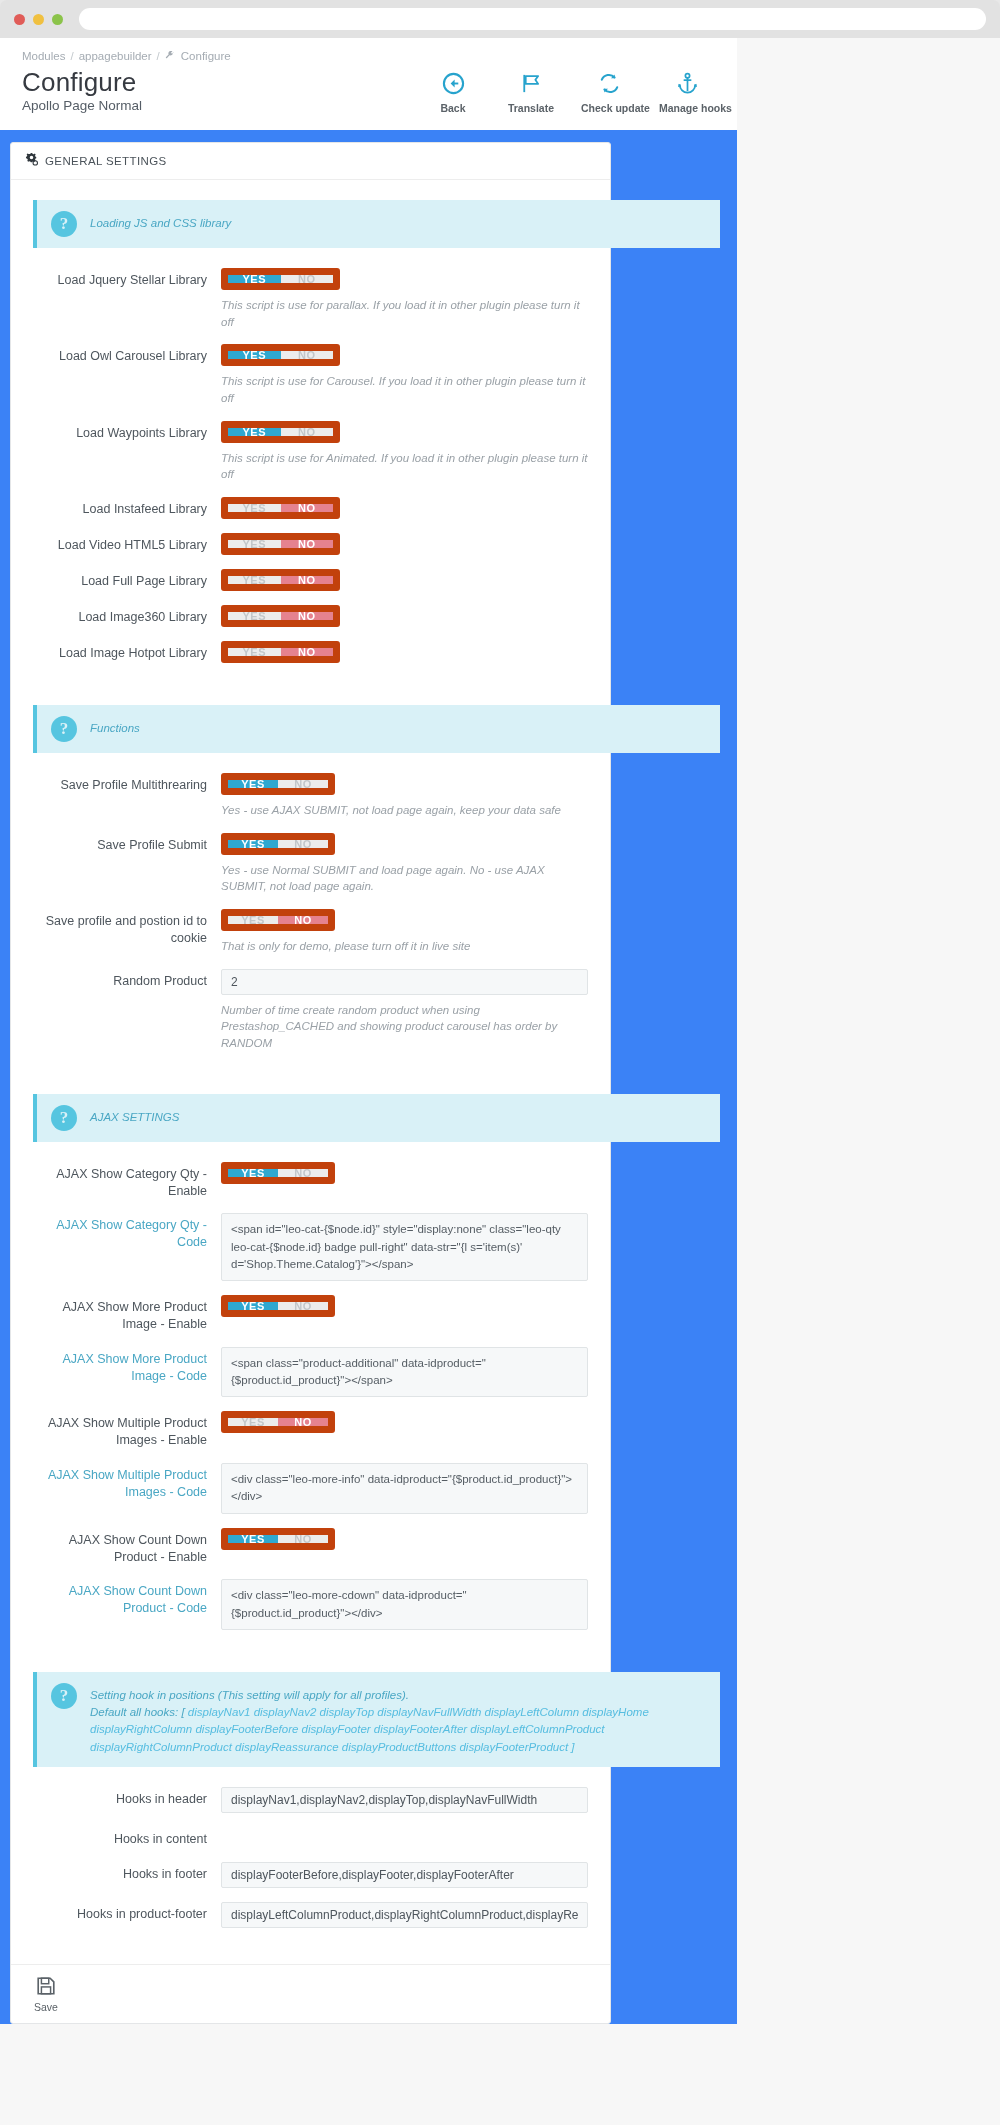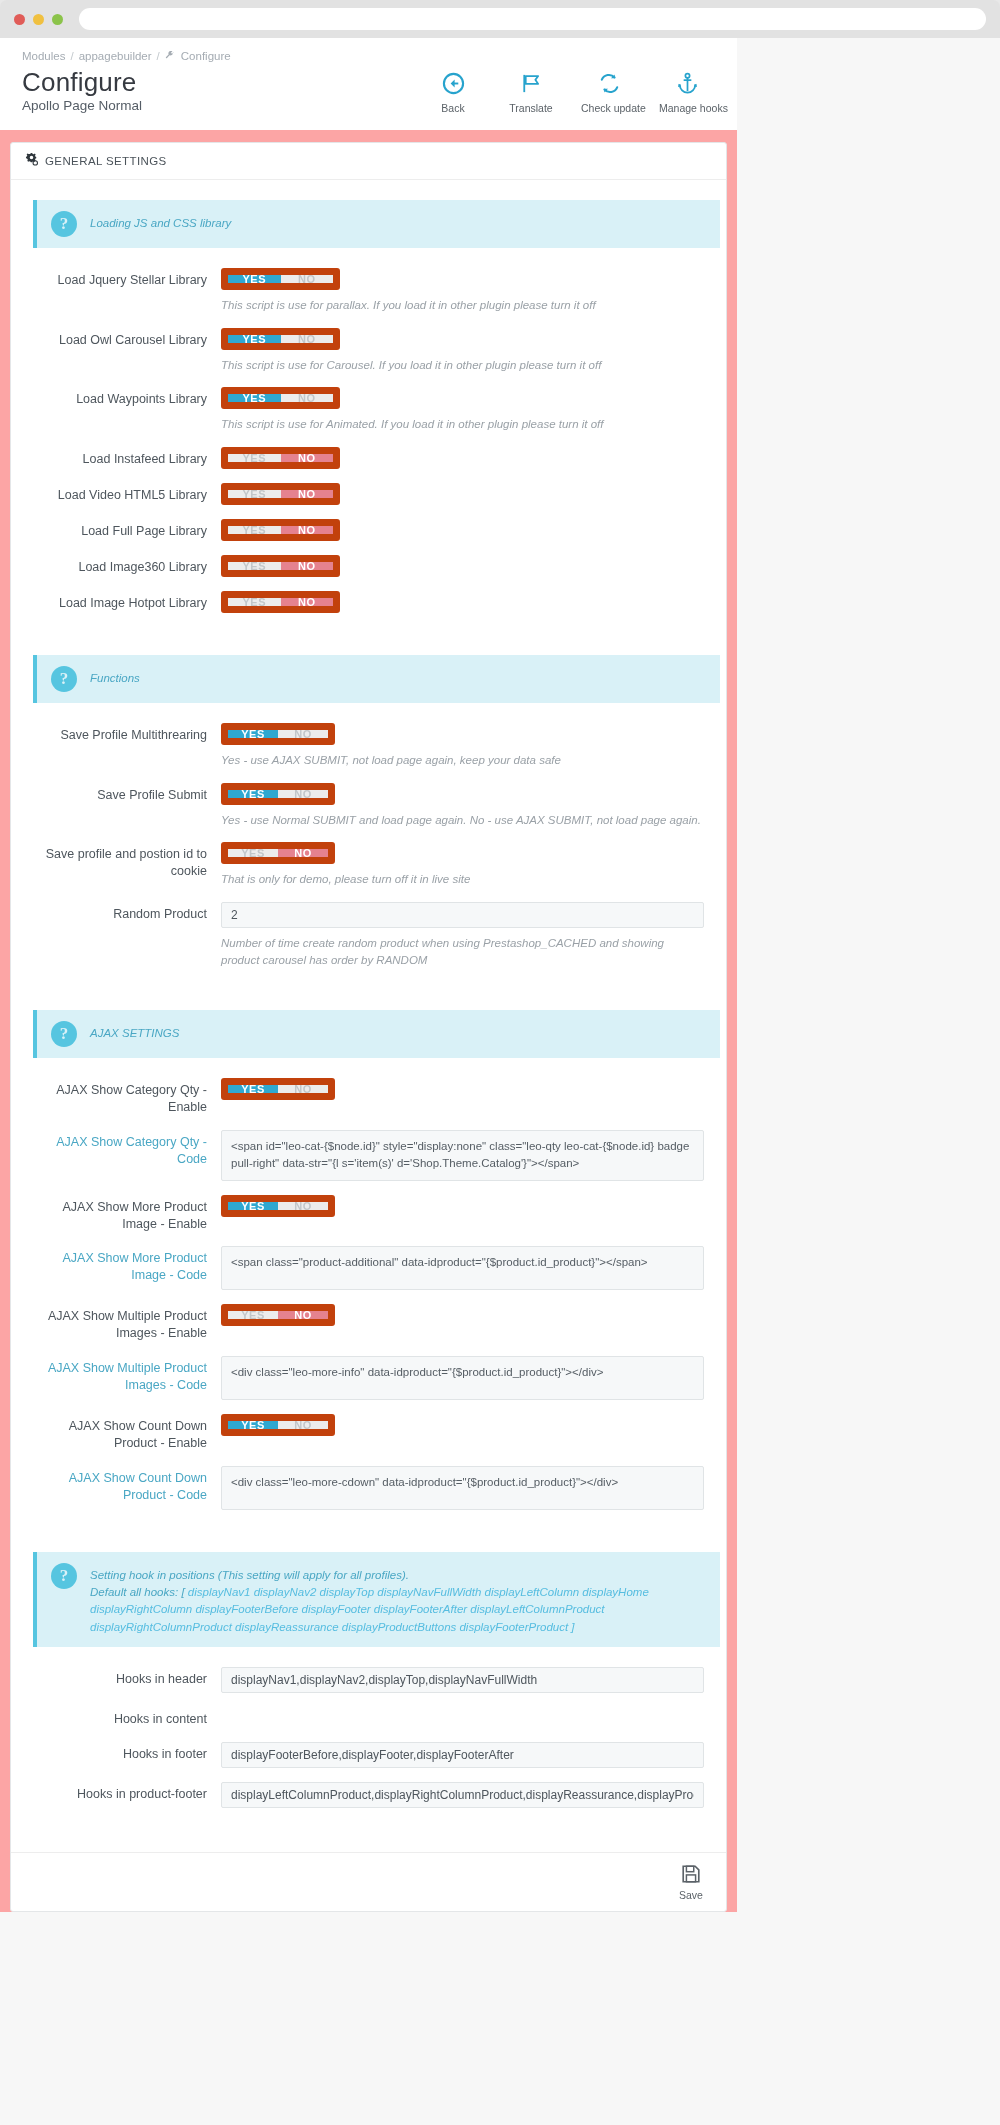--- a/index.html
+++ b/index.html
@@ -30,48 +30,48 @@
   .url-bar{
     flex:1;height:22px;background:#fff;border-radius:11px;
   }
   
   .page{
     background:#f7f7f7;
     width:1000px;
     min-height:2087px;
     padding:0;
   }
-  .page-inner{ width:737px; background:#fca5a5;}
+  .page-inner{ width:737px; background:#3b82f6;}
   .header-card{
     background:#fff;
     padding:12px 22px 16px 22px;
     margin:0;
     width:737px;
   }
   .breadcrumb{
     font-size:11.5px;color:#a5acb3;margin-bottom:4px;
     display:flex;align-items:center;gap:5px;
   }
   .breadcrumb a{color:#a5acb3;text-decoration:none;}
   .breadcrumb .sep{color:#c3c9cd;}
   .wrench{display:inline-block;font-size:10px;margin-right:2px;color:#a5acb3;}
   .title-row{display:flex;align-items:flex-start;justify-content:space-between;}
   h1.page-title{
     font-size:26px;font-weight:400;color:#363a41;margin:2px 0 0 0;
     letter-spacing:.2px;line-height:1.08;
   }
   .subtitle{font-size:13.5px;color:#555d66;margin-top:2px;}
   .toolbar{display:flex;gap:22px;padding-top:6px;}
-  .tool{width:56px;text-align:center;cursor:pointer;}
+  .tool{width:56px;text-align:center;cursor:pointer;font-weight:bold;}
   .tool .ico{display:block;height:26px;line-height:26px;}
   .tool .lbl{display:block;font-size:10.5px;color:#5b6268;margin-top:4px;white-space:nowrap;}
   .tool svg{fill:#27a3cd;}
   
   .panel{
-    width:717px;margin:12px 0 0 10px;background:#fff;
+    width:601px;margin:12px 0 0 10px;background:#fff;
     border:1px solid #e4e6e8;border-radius:3px;
   }
   .panel-head{
     padding:10px 14px;border-bottom:1px solid #ededed;
     font-size:11.5px;letter-spacing:.4px;color:#4b535a;
     display:flex;align-items:center;gap:7px;text-transform:uppercase;
   }
   .gear-ico{font-size:12px;color:#30373d;}
   .panel-body{padding:12px 14px 0 14px;}
   
@@ -116,22 +116,22 @@
     font-family:"Liberation Sans", sans-serif;
   }
   .code-box{
     width:100%;background:#f6f8f9;border:1px solid #e0e4e6;border-radius:2px;
     padding:7px 9px;font-size:11.5px;color:#555d64;line-height:1.5;
     word-break:break-word;min-height:26px;
   }
   .code-box.tall{min-height:44px;}
   
   .panel-foot{
-    border-top:1px solid #ededed;margin-top:10px;padding:10px 14px;
-    display:flex;justify-content:flex-end;
+    border-top:1px solid #ededed;margin-top:2px;padding:10px 14px;
+    display:flex;justify-content:flex-start;
   }
   .save-btn{
     width:42px;text-align:center;cursor:pointer;color:#5b6268;font-size:10.5px;
   }
   .save-btn svg{fill:#5b6268;}
   .save-btn .lbl{display:block;margin-top:2px;}
   .spacer{height:26px;}
 </style>
 </head>
 <body>

